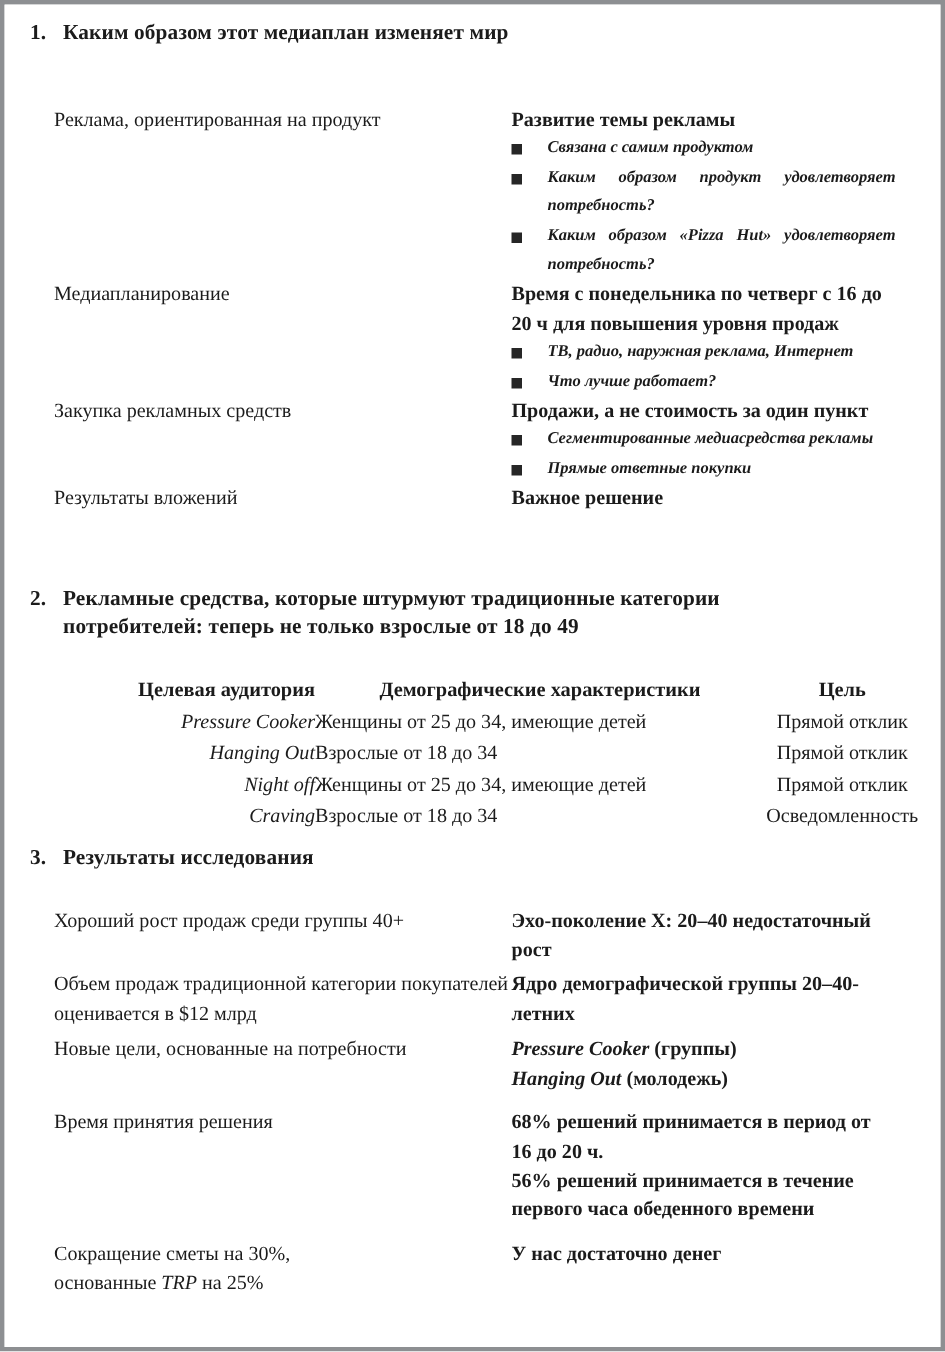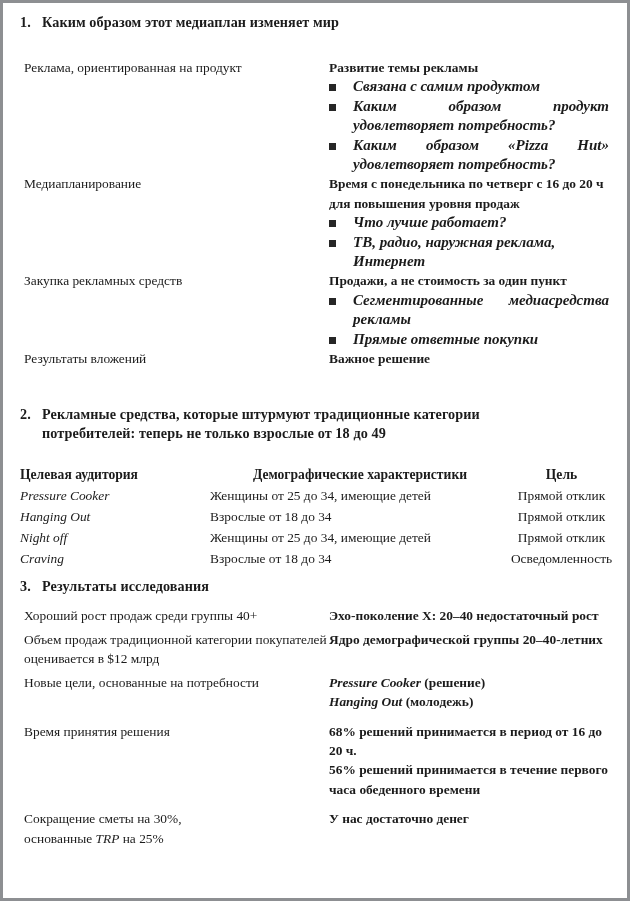--- a/index.html
+++ b/index.html
@@ -49,21 +49,21 @@
   }
   .section-head .htext {
     flex: 1 1 auto;
     max-width: 490px;
   }
   .h1 { margin: 2px 0 0 0; }
   .h2 { margin: 0; }
   .h3 { margin: 0; }
 
   
-  .rows { margin: 4px; }
+  .rows { margin: 16px; }
   .row {
     display: flex;
     align-items: flex-start;
   }
   .col-l {
     width: 305px;
     flex: 0 0 305px;
     font-size: 13.4px;
     line-height: 19.4px;
   }
@@ -73,21 +73,21 @@
     line-height: 19.4px;
     font-weight: bold;
   }
   .col-r .plain { display: block; }
 
   
   .bullet {
     display: flex;
     align-items: flex-start;
     font-style: italic;
-    font-size: 15px;
+    font-size: 11px;
     line-height: 19.4px;
   }
   .bullet .sq {
     flex: 0 0 24px;
     width: 24px;
     padding-top: 7px;
   }
   .bullet .sq i {
     display: block;
     width: 7px;
@@ -107,21 +107,21 @@
     font-size: 13.4px;
     line-height: 20.8px;
     font-weight: normal;
     vertical-align: top;
   }
   .table thead th {
     font-weight: bold;
     font-size: 13.6px;
     padding-bottom: 1px;
   }
-  .c-aud   { width: 190px; text-align: left; }
+  .c-aud   { width: 190px; text-align: right; }
   .c-demo  { width: 300px; }
   .c-goal  { text-align: center; }
   .ital { font-style: italic; }
 
   
   .sp-22 { height: 22px; }
   .sp-10 { height: 10px; }
   .sp-8  { height: 8px; }
   .sp-6  { height: 6px; }
   .sp-4  { height: 4px; }
@@ -178,27 +178,27 @@
             <span class="plain">Время с понедельника по четверг с 16 до 20 ч для повышения уровня продаж</span>
           </div>
         </div>
         <div class="row">
           <div class="col-l"></div>
           <div class="col-r">
             <div class="bullet">
               <span class="sq">
                   <i></i>
                 </span>
+              <span class="btext">ТВ, радио, наружная реклама, Интернет</span>
+            </div>
+            <div class="bullet">
+              <span class="sq">
+                  <i></i>
+                </span>
               <span class="btext">Что лучше работает?</span>
-            </div>
-            <div class="bullet">
-              <span class="sq">
-                  <i></i>
-                </span>
-              <span class="btext">ТВ, радио, наружная реклама, Интернет</span>
             </div>
           </div>
         </div>
 
         <div class="row">
           <div class="col-l">Закупка рекламных средств</div>
           <div class="col-r">
             <span class="plain">Продажи, а не стоимость за один пункт</span>
           </div>
         </div>
@@ -296,21 +296,21 @@
           <div class="col-r">
             <span class="plain">Ядро демографической группы 20–40-летних</span>
           </div>
         </div>
 
         <div class="sp-4"></div>
 
         <div class="row">
           <div class="col-l">Новые цели, основанные на потребности</div>
           <div class="col-r">
-            <span class="plain"><span class="ital">Pressure Cooker</span><span> (решение)</span></span>
+            <span class="plain"><span class="ital">Pressure Cooker</span><span> (группы)</span></span>
             <span class="plain"><span class="ital">Hanging Out</span><span> (молодежь)</span></span>
           </div>
         </div>
 
         <div class="sp-10"></div>
 
         <div class="row">
           <div class="col-l">Время принятия решения</div>
           <div class="col-r">
             <span class="plain">68% решений принимается в период от 16 до 20 ч.</span>

